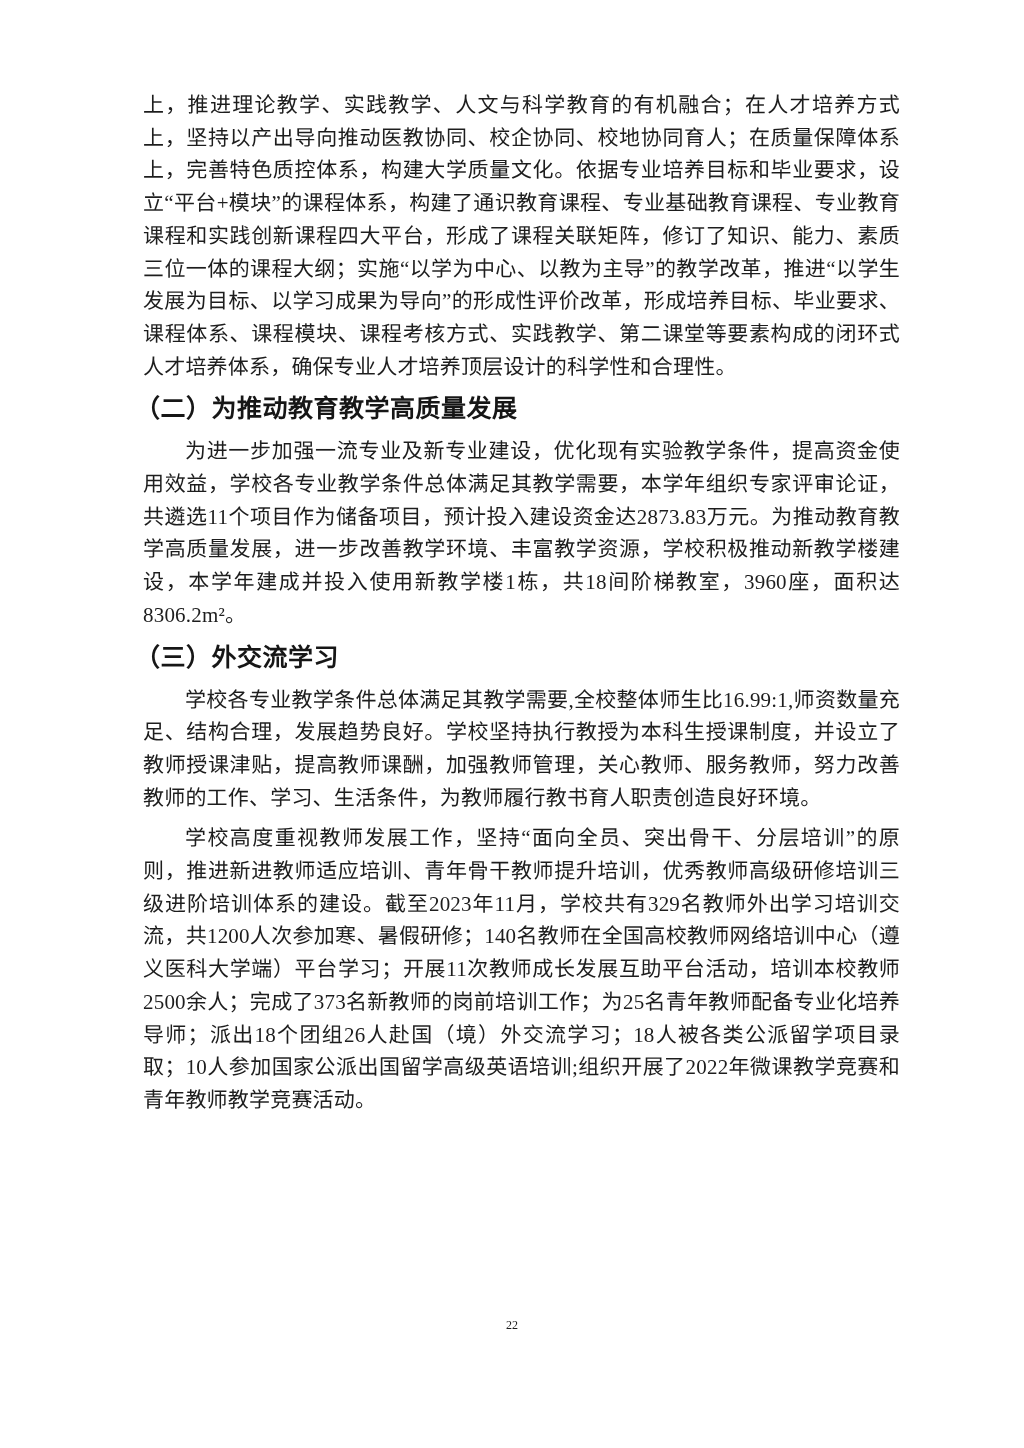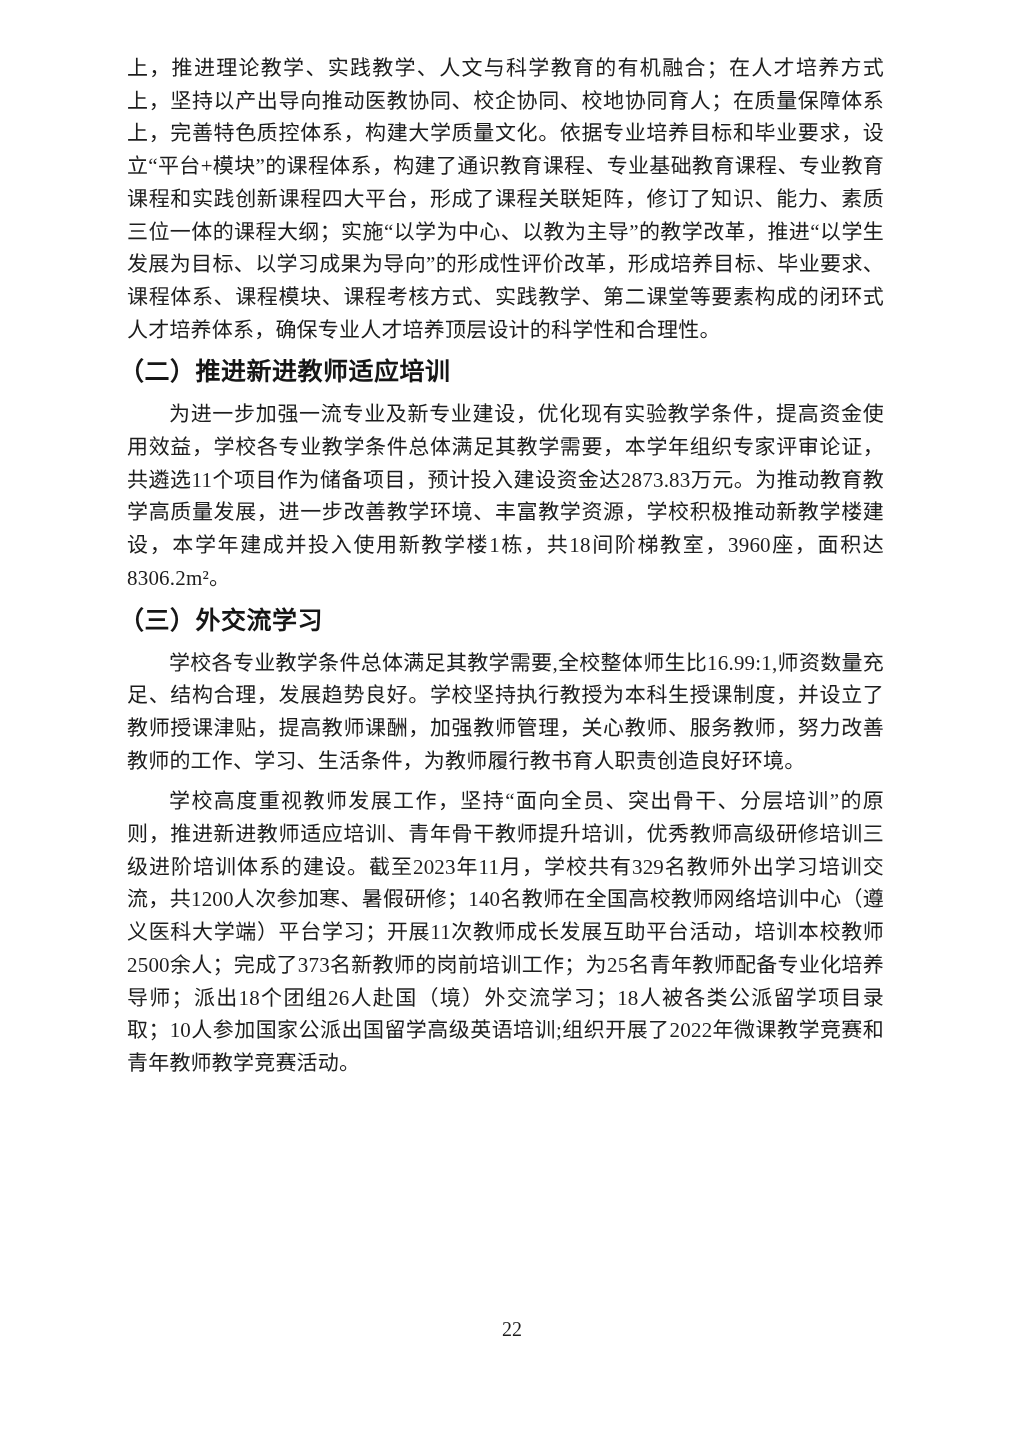--- a/index.html
+++ b/index.html
@@ -11,24 +11,24 @@
     position: relative;
     width: 1024px;
     height: 1448px;
     background: #ffffff;
     overflow: hidden;
     font-family: "Liberation Serif", "DejaVu Serif", serif;
     color: #1d1d1d;
   }
   .content {
     position: absolute;
-    left: 127px;
+    left: 143px;
     top: 0;
     width: 757px;
-    padding-top: 52px;
+    padding-top: 89px;
   }
   .body-para {
     font-size: 21px;
     line-height: 32.7px;
     text-align: justify;
     text-justify: inter-ideograph;
     margin: 0 0 8px 0;
     text-indent: 2em;
     letter-spacing: 0.2px;
   }
@@ -43,33 +43,33 @@
     color: #161616;
     margin: 3px 0 10px -8px;
     letter-spacing: 0.5px;
   }
   .page-number {
     position: absolute;
     top: 1318px;
     left: 0;
     width: 100%;
     text-align: center;
-    font-size: 20px;
+    font-size: 12px;
     color: #1d1d1d;
   }
 </style>
 </head>
 <body>
 
 <div class="page">
   <div class="content">
 
     <p class="body-para no-indent">上，推进理论教学、实践教学、人文与科学教育的有机融合；在人才培养方式上，坚持以产出导向推动医教协同、校企协同、校地协同育人；在质量保障体系上，完善特色质控体系，构建大学质量文化。依据专业培养目标和毕业要求，设立“平台+模块”的课程体系，构建了通识教育课程、专业基础教育课程、专业教育课程和实践创新课程四大平台，形成了课程关联矩阵，修订了知识、能力、素质三位一体的课程大纲；实施“以学为中心、以教为主导”的教学改革，推进“以学生发展为目标、以学习成果为导向”的形成性评价改革，形成培养目标、毕业要求、课程体系、课程模块、课程考核方式、实践教学、第二课堂等要素构成的闭环式人才培养体系，确保专业人才培养顶层设计的科学性和合理性。</p>
 
-    <h2 class="section-heading">（二）推进新进教师适应培训</h2>
+    <h2 class="section-heading">（二）为推动教育教学高质量发展</h2>
 
 
     <p class="body-para">为进一步加强一流专业及新专业建设，优化现有实验教学条件，提高资金使用效益，学校各专业教学条件总体满足其教学需要，本学年组织专家评审论证，共遴选11个项目作为储备项目，预计投入建设资金达2873.83万元。为推动教育教学高质量发展，进一步改善教学环境、丰富教学资源，学校积极推动新教学楼建设，本学年建成并投入使用新教学楼1栋，共18间阶梯教室，3960座，面积达8306.2m²。</p>
 
     <h2 class="section-heading">（三）外交流学习</h2>
 
     <p class="body-para">学校各专业教学条件总体满足其教学需要,全校整体师生比16.99:1,师资数量充足、结构合理，发展趋势良好。学校坚持执行教授为本科生授课制度，并设立了教师授课津贴，提高教师课酬，加强教师管理，关心教师、服务教师，努力改善教师的工作、学习、生活条件，为教师履行教书育人职责创造良好环境。</p>
 
     <p class="body-para">学校高度重视教师发展工作，坚持“面向全员、突出骨干、分层培训”的原则，推进新进教师适应培训、青年骨干教师提升培训，优秀教师高级研修培训三级进阶培训体系的建设。截至2023年11月，学校共有329名教师外出学习培训交流，共1200人次参加寒、暑假研修；140名教师在全国高校教师网络培训中心（遵义医科大学端）平台学习；开展11次教师成长发展互助平台活动，培训本校教师2500余人；完成了373名新教师的岗前培训工作；为25名青年教师配备专业化培养导师；派出18个团组26人赴国（境）外交流学习；18人被各类公派留学项目录取；10人参加国家公派出国留学高级英语培训;组织开展了2022年微课教学竞赛和青年教师教学竞赛活动。</p>
 

